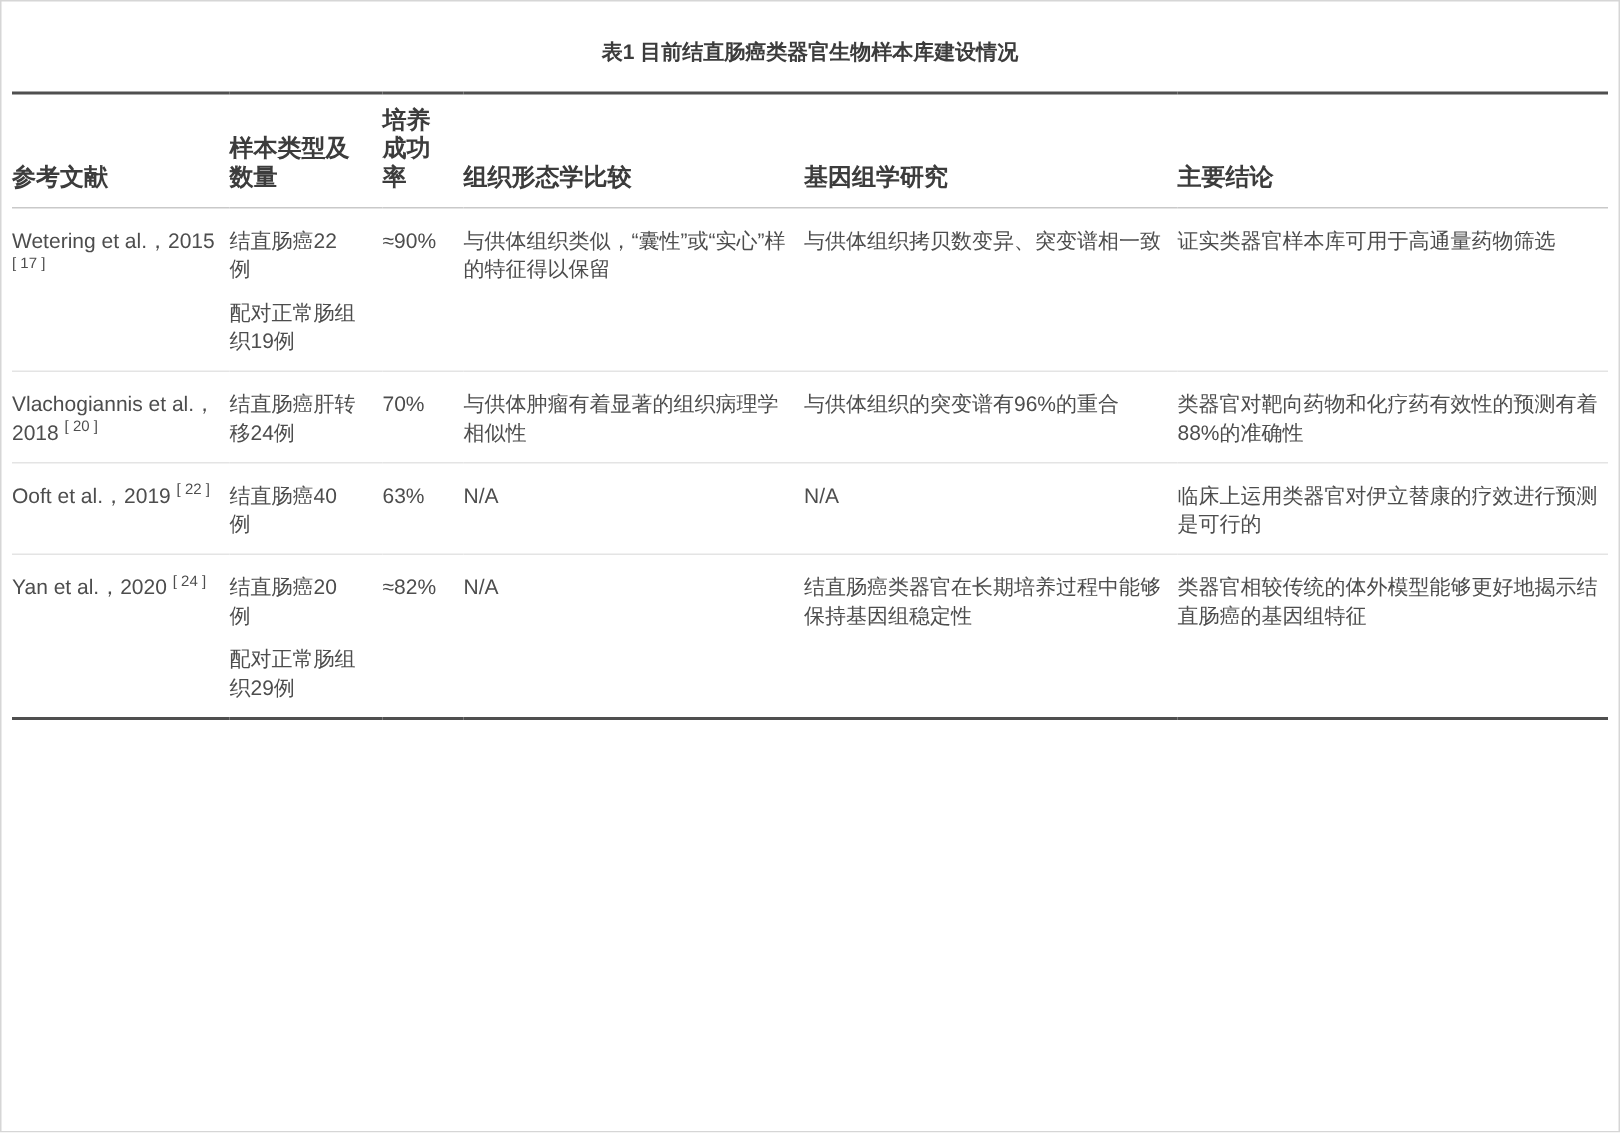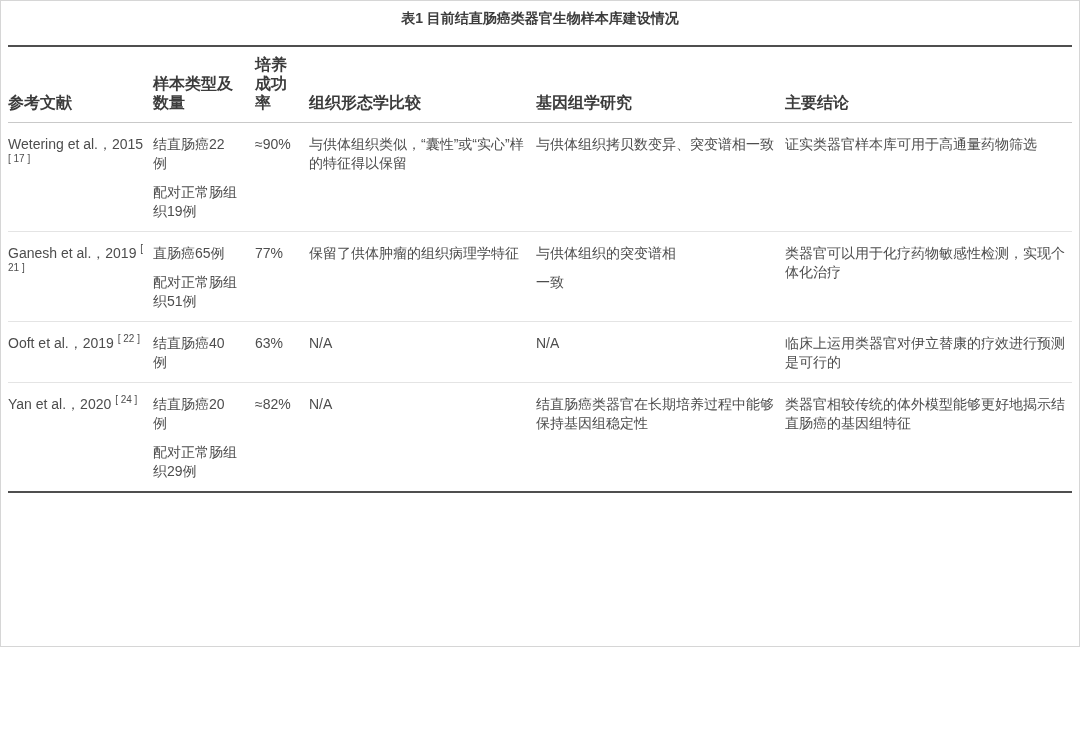--- a/index.html
+++ b/index.html
@@ -4,24 +4,24 @@
 <style>
   html,body{margin:0;padding:0;background:#ffffff;}
   body{
     width:1080px;height:755px;
     font-family:"Liberation Sans","DejaVu Sans",sans-serif;
     color:#4d4d4d;
     -webkit-font-smoothing:antialiased;
   }
   .page{
     box-sizing:border-box;
-    width:1080px;height:647px;
+    width:1080px;height:755px;
     border:1px solid #d6d6d6;
     background:#ffffff;
-    padding:6px 7px 0 7px;
+    padding:22px 7px 0 7px;
     overflow:hidden;
   }
   .table-title{
     text-align:center;
     font-size:14px;
     font-weight:bold;
     color:#3c3c3c;
     line-height:19px;
     padding-top:2px;
   }
@@ -110,37 +110,35 @@
             <p>与供体组织类似，“囊性”或“实心”样的特征得以保留</p>
           </td>
           <td class="col-genomics">
             <p>与供体组织拷贝数变异、突变谱相一致</p>
           </td>
           <td class="col-conclusion">
             <p>证实类器官样本库可用于高通量药物筛选</p>
           </td>
         </tr>
         <tr>
-          <td class="col-ref"><span>Ganesh et al.，2019</span> <sup class="cite">[ 21 ]</sup></td>
+          <td class="col-ref"><span>Vlachogiannis et al.，2018</span> <sup class="cite">[ 20 ]</sup></td>
           <td class="col-samples">
-            <p>直肠癌65例</p>
-            <p>配对正常肠组织51例</p>
+            <p>结直肠癌肝转移24例</p>
           </td>
           <td class="col-rate">
-            <p>77%</p>
+            <p>70%</p>
           </td>
           <td class="col-morph">
-            <p>保留了供体肿瘤的组织病理学特征</p>
+            <p>与供体肿瘤有着显著的组织病理学相似性</p>
           </td>
           <td class="col-genomics">
-            <p>与供体组织的突变谱相</p>
-            <p>一致</p>
+            <p>与供体组织的突变谱有96%的重合</p>
           </td>
           <td class="col-conclusion">
-            <p>类器官可以用于化疗药物敏感性检测，实现个体化治疗</p>
+            <p>类器官对靶向药物和化疗药有效性的预测有着88%的准确性</p>
           </td>
         </tr>
         <tr>
           <td class="col-ref"><span>Ooft et al.，2019</span> <sup class="cite">[ 22 ]</sup></td>
           <td class="col-samples">
             <p>结直肠癌40例</p>
           </td>
           <td class="col-rate">
             <p>63%</p>
           </td>

